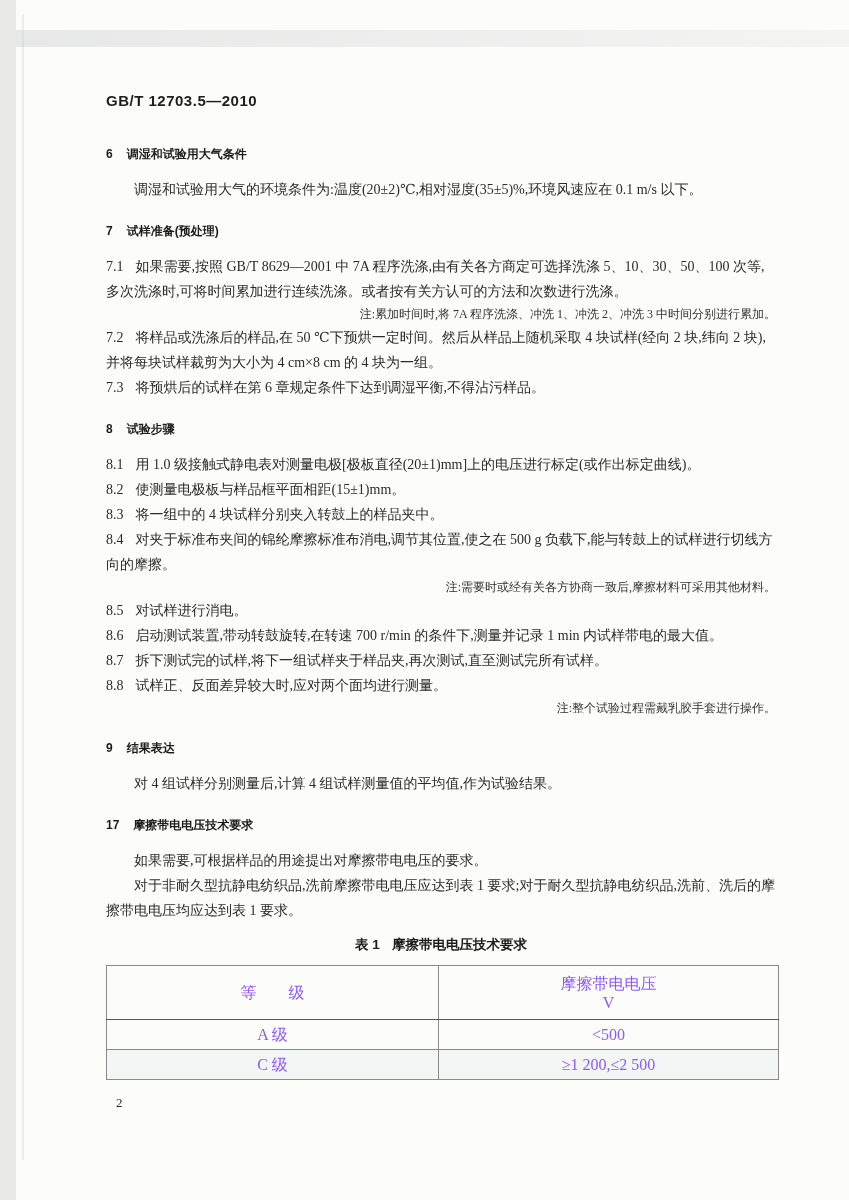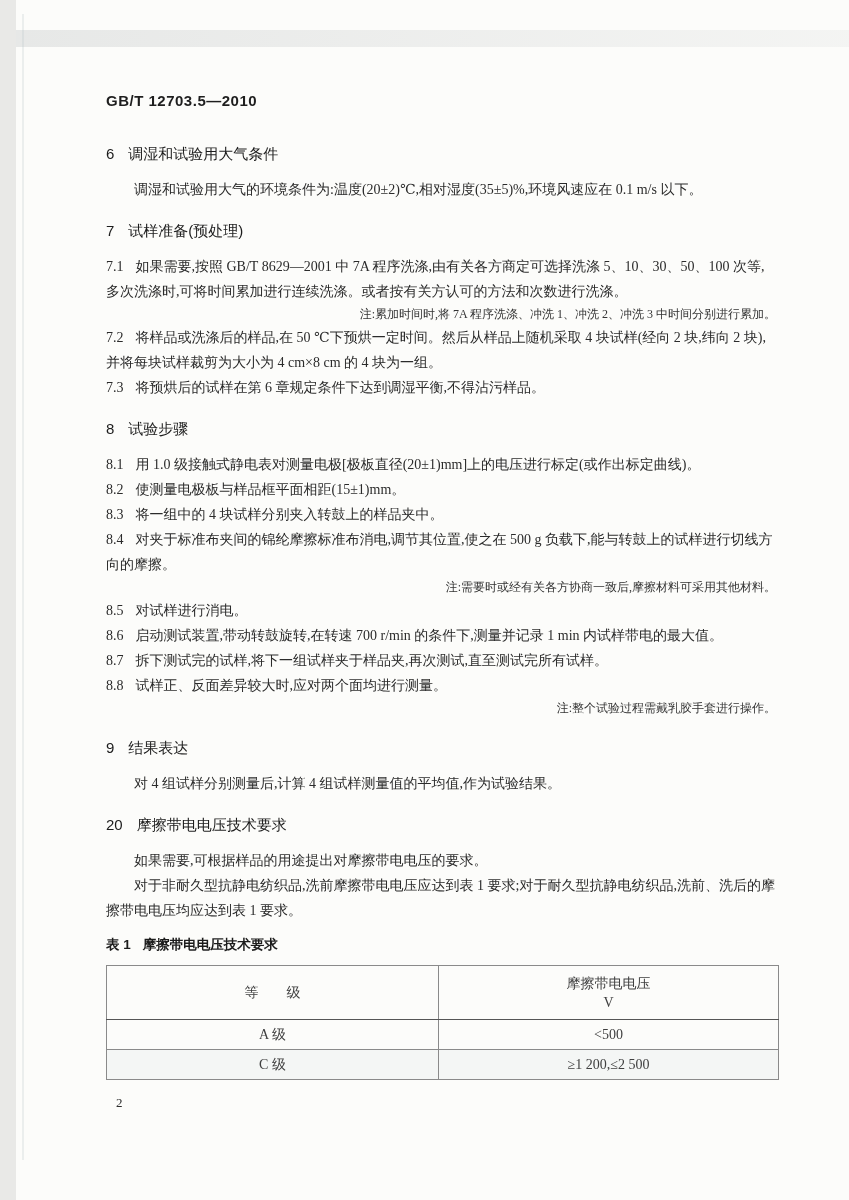--- a/index.html
+++ b/index.html
@@ -43,22 +43,22 @@
   .doc-number{
     font-family:"Liberation Sans","DejaVu Sans",sans-serif;
     font-weight:bold;
     font-size:15px;
     letter-spacing:0.5px;
     color:#1e1e1e;
     margin-bottom:0;
   }
   .sec-h{
     font-family:"Liberation Sans","DejaVu Sans",sans-serif;
-    font-weight:normal;
-    font-size:15px;
+    font-weight:bold;
+    font-size:12px;
     color:#1c1c1c;
     margin:18px 0 12px 0;
     line-height:22px;
   }
   .sec-h .hnum{margin-right:14px;}
   .para{
     margin:0;
     text-indent:2em;
   }
   .clause{
@@ -70,33 +70,33 @@
     line-height:21px;
     padding-left:26px;
     margin:0;
     color:#333;
     text-align:right;
   }
   .tbl-title{
     font-family:"Liberation Sans","DejaVu Sans",sans-serif;
     font-weight:bold;
     font-size:13.5px;
-    text-align:left;
+    text-align:center;
     color:#1c1c1c;
     margin:12px 0 10px 0;
     line-height:20px;
   }
   .tbl-title .tnum{margin-right:12px;}
   .tbl-wrap{width:670px;}
   table.t1{
     width:670px;
     border-collapse:collapse;
     table-layout:fixed;
-    font-size:14px;
-    color:#404040;
+    font-size:16px;
+    color:#8b5cf6;
   }
   table.t1 th, table.t1 td{
     border:1px solid #8a8a8a;
     text-align:center;
     vertical-align:middle;
     padding:0;
     font-weight:normal;
   }
   table.t1{border:1.5px solid #3c3c3c;}
   table.t1 th{
@@ -176,21 +176,21 @@
       <span class="cnum">8.8</span><span>试样正、反面差异较大时,应对两个面均进行测量。</span>
     </p>
     <p class="note">注:整个试验过程需戴乳胶手套进行操作。</p>
 
     <div class="sec-h">
       <span class="hnum">9</span><span>结果表达</span>
     </div>
     <p class="para">对 4 组试样分别测量后,计算 4 组试样测量值的平均值,作为试验结果。</p>
 
     <div class="sec-h">
-      <span class="hnum">20</span><span>摩擦带电电压技术要求</span>
+      <span class="hnum">17</span><span>摩擦带电电压技术要求</span>
     </div>
     <p class="para">如果需要,可根据样品的用途提出对摩擦带电电压的要求。</p>
     <p class="para">对于非耐久型抗静电纺织品,洗前摩擦带电电压应达到表 1 要求;对于耐久型抗静电纺织品,洗前、洗后的摩擦带电电压均应达到表 1 要求。</p>
 
     <div class="tbl-title">
       <span class="tnum">表 1</span><span>摩擦带电电压技术要求</span>
     </div>
 
     <div class="tbl-wrap">
       <table class="t1">

